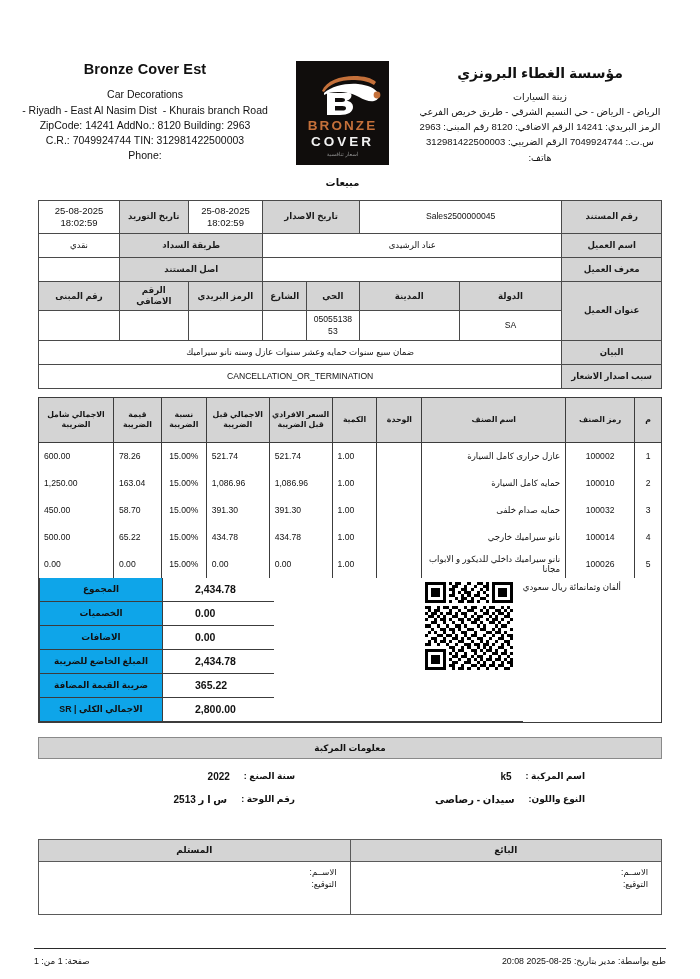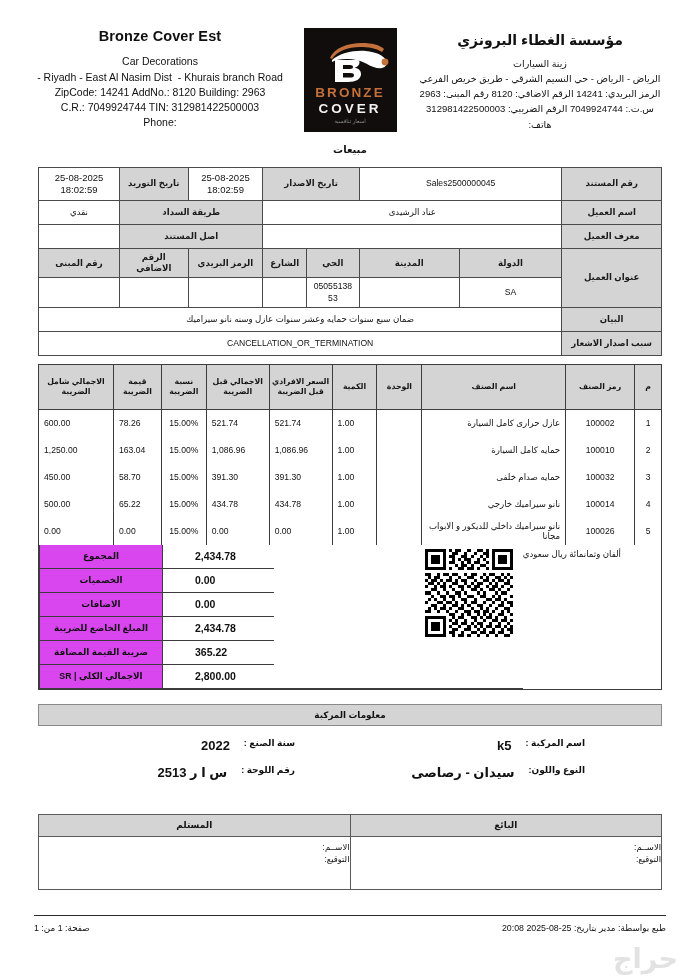--- a/index.html
+++ b/index.html
@@ -23,22 +23,23 @@
     height: 979px;
     box-sizing: border-box;
     padding: 0;
   }
 
   
   .header {
     display: flex;
     align-items: flex-start;
     justify-content: space-between;
-    padding: 28px 34px 0 34px;
+    padding: 28px 34px 0 19px;
     box-sizing: border-box;
+    margin-top: 33px;
   }
   .head-col {
     width: 252px;
     box-sizing: border-box;
   }
   .head-left { text-align: center; }
   .head-right { text-align: center; direction: rtl; }
 
   .company-en-name {
     font-size: 14.5px;
@@ -215,21 +216,21 @@
     width: 235px;
     flex: 0 0 235px;
   }
   table.totals td {
     border: 1px solid #3c3c3c;
     height: 19px;
     font-size: 8.8px;
     padding: 2px 6px;
   }
   table.totals td.t-lbl {
-    background: #d946ef;
+    background: #0ea5e9;
     font-weight: bold;
     text-align: center;
     width: 110px;
   }
   table.totals td.t-val {
     background: #fff;
     text-align: left;
     direction: ltr;
     font-weight: bold;
     font-size: 10.5px;
@@ -301,21 +302,21 @@
     padding-right: 55px;
     box-sizing: border-box;
   }
   .v-label {
     font-weight: bold;
     font-size: 9px;
     white-space: nowrap;
   }
   .v-value {
     font-weight: bold;
-    font-size: 13px;
+    font-size: 10px;
     margin-right: 14px;
     direction: rtl;
   }
   .v-value.ltr { direction: ltr; }
 
   
   .sign-wrap { margin: 18px 38px 0 38px; width: 624px; }
   table.sign {
     border-collapse: collapse;
     width: 100%;
@@ -327,21 +328,21 @@
     border: 1px solid #5a5a5a;
     font-size: 9px;
     font-weight: bold;
     height: 19px;
     color: #151515;
   }
   table.sign td {
     border: 1px solid #5a5a5a;
     height: 44px;
     vertical-align: top;
-    padding: 4px 0;
+    padding: 4px 13px;
     font-size: 8.4px;
     text-align: right;
     line-height: 1.45;
     background: #fff;
   }
 
   
   .footer {
     position: absolute;
     left: 34px;

